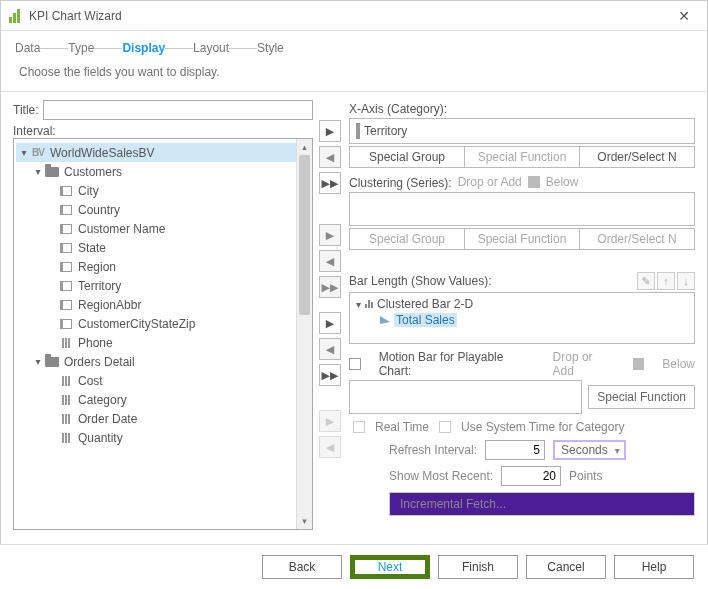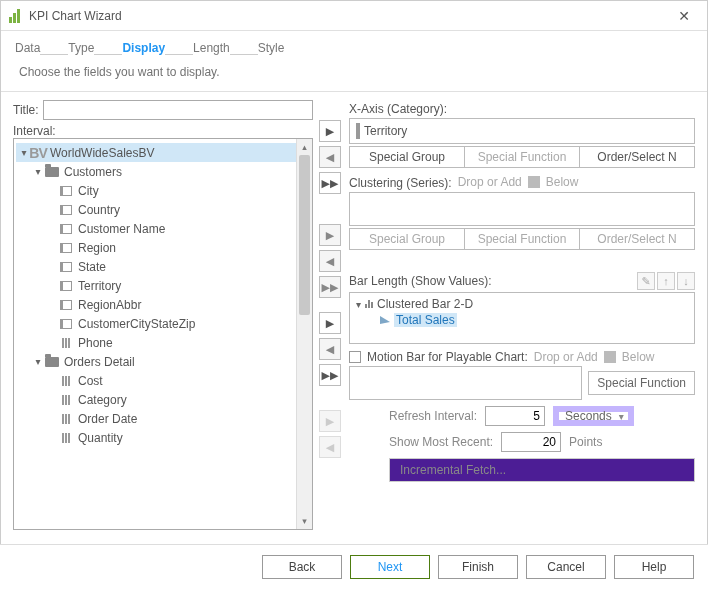--- a/index.html
+++ b/index.html
@@ -5,37 +5,37 @@
 * { box-sizing: border-box; font-family: "Segoe UI", Arial, sans-serif; font-size: 12px; }
 body { margin: 0; background: #fff; width: 708px; height: 589px; overflow: hidden; border: 1px solid #ccc; }
 .titlebar { height: 30px; display: flex; align-items: center; padding: 0 8px; border-bottom: 1px solid #e0e0e0; }
 .titlebar .appicon { width:14px; height:14px; margin-right:6px; display:flex; align-items:flex-end; gap:1px; }
 .titlebar .appicon span { width:3px; background:#7cb342; display:inline-block; }
 .titlebar .appicon span:nth-child(1){height:6px}
 .titlebar .appicon span:nth-child(2){height:10px}
 .titlebar .appicon span:nth-child(3){height:14px}
 .titlebar .title { flex:1; color:#555; font-size:12px; }
 .titlebar .close { width:30px; text-align:center; font-size:14px; color:#555; cursor:pointer; }
-.steps { display:flex; align-items:flex-end; padding: 10px 14px 6px; }
+.steps { display:flex; align-items:center; padding: 10px 14px 6px; }
 .steps .step { color:#777; }
 .steps .step.active { color:#2196f3; font-weight:600; }
 .steps .line { flex:0 0 28px; height:1px; background:#ccc; }
 .subtitle { padding: 4px 18px 12px; color:#737373; }
 .divider { height:1px; background:#e0e0e0; margin: 0 0 8px 0; }
 .content { display:flex; padding: 0 12px; gap:6px; height: 430px; }
 .leftcol { width: 300px; display:flex; flex-direction:column; }
 .row { display:flex; align-items:center; margin-bottom:4px; gap:4px; }
 .lbl { color:#555; }
 input.txt { border:1px solid #aaa; height:20px; padding:0 4px; background:#fff; }
 .treebox { flex:1; border:1px solid #aaa; position:relative; overflow:hidden; }
 .tree { padding:4px 2px; overflow:hidden; height:100%; }
 .tree-item { display:flex; align-items:center; height:19px; white-space:nowrap; color:#555; }
 .tree-item .twisty { width:12px; text-align:center; color:#666; font-size:10px; }
 .tree-item .ico { width:16px; height:14px; margin-right:4px; display:inline-flex; align-items:center; justify-content:center; }
-.ico-bv { font-weight:bold; font-size:14px; color:#999; letter-spacing:-1px; }
+.ico-bv { font-weight:bold; font-size:10px; color:#999; letter-spacing:-1px; }
 .ico-folder { width:14px; height:10px; background:#888; border-radius:1px; position:relative; }
 .ico-folder:before { content:""; position:absolute; top:-3px; left:0; width:6px; height:3px; background:#888; border-radius:1px 1px 0 0; }
 .ico-field { width:12px; height:10px; border:1px solid #999; border-left:3px solid #999; }
 .ico-col { display:flex; gap:1px; }
 .ico-col span{ width:2px; height:10px; background:#999;}
 .tree-item.sel { background:#d0e7f7; }
 .scrollbar { position:absolute; right:0; top:0; bottom:0; width:16px; background:#f0f0f0; border-left:1px solid #ddd; }
 .scrollbar .thumb { position:absolute; left:2px; right:2px; background:#c8c8c8; border-radius:2px; }
 .scrollbar .arr { position:absolute; left:0; right:0; height:16px; text-align:center; font-size:9px; color:#777; line-height:16px; }
 .midcol { width:24px; display:flex; flex-direction:column; gap:4px; padding-top:20px; }
@@ -55,32 +55,32 @@
 .barhdr .tool { width:18px; height:18px; border:1px solid #ccc; margin-left:2px; display:flex; align-items:center; justify-content:center; color:#aaa; font-size:11px; background:#f7f7f7;}
 .valbox { border:1px solid #bbb; background:#fff; padding:4px 6px; min-height:52px; }
 .valbox .node { display:flex; align-items:center; gap:4px; color:#555; }
 .valbox .node.sel span.txtv { background:#d0e7f7; padding:0 2px; color:#2277bb;}
 .ico-bar2d { display:inline-flex; align-items:flex-end; gap:1px; }
 .ico-bar2d span{width:2px;background:#888;}
 .ico-bar2d span:nth-child(1){height:4px}
 .ico-bar2d span:nth-child(2){height:8px}
 .ico-bar2d span:nth-child(3){height:6px}
 .ico-wedge { width:0;height:0;border-left:10px solid #7fa7c7;border-top:6px solid transparent; border-bottom:2px solid transparent;}
-.motion { display:flex; align-items:center; gap:6px; margin-top:4px; color:#555;}
+.motion { display:flex; align-items:center; gap:18px; margin-top:4px; color:#555;}
 .motionbox { flex:1; border:1px solid #bbb; height:34px; background:#fff; }
 .sfbtn { border:1px solid #bbb; padding:4px 8px; color:#666; background:#fff; }
 .rtrow { display:flex; align-items:center; gap:10px; color:#888; margin-top:4px; padding-left:4px;}
 .numrow { display:flex; align-items:center; gap:8px; color:#888; margin-top:4px; padding-left:40px;}
 .numrow input { width:60px; text-align:right; border:1px solid #aaa; height:20px; padding:0 4px;}
-.sel-dd { border:6px solid #c4b5fd; height:20px; padding:0 16px 0 6px; position:relative; color:#666; display:flex; align-items:center;}
+.sel-dd { border:2px solid #c4b5fd; height:20px; padding:0 16px 0 6px; position:relative; color:#666; display:flex; align-items:center;}
 .sel-dd:after{content:"▾"; position:absolute; right:4px; color:#888; font-size:10px;}
 .incbtn { border:1px solid #ccc; padding:4px 10px; color:#888; background:#4c1d95; margin-left:40px; margin-top:4px; display:inline-block;}
 .footer { position:absolute; bottom:0; left:0; right:0; border-top:1px solid #ddd; padding:10px 14px; display:flex; justify-content:flex-end; gap:8px; background:#fff;}
 .footer .fbtn { width:80px; height:24px; border:1px solid #999; background:#fff; color:#444; display:flex; align-items:center; justify-content:center; }
-.footer .fbtn.primary { border:1px solid #4d7c0f; color:#2196f3; }
+.footer .fbtn.primary { border:5px solid #4d7c0f; color:#2196f3; }
 .greysq { width:12px; height:12px; background:#bbb; display:inline-block; }
 .hint { color:#aaa; }
 </style>
 </head>
 <body>
 
 <div class="titlebar">
   <div class="appicon">
       <span></span>
       <span></span>
@@ -90,21 +90,21 @@
   <div class="close">✕</div>
 </div>
 
 <div class="steps">
   <span class="step">Data</span>
     <span class="line"></span>
   <span class="step">Type</span>
     <span class="line"></span>
   <span class="step active">Display</span>
     <span class="line"></span>
-  <span class="step">Length</span>
+  <span class="step">Layout</span>
     <span class="line"></span>
   <span class="step">Style</span>
 </div>
 <div class="subtitle">Choose the fields you want to display.</div>
 <div class="divider"></div>
 
 <div class="content">
   <div class="leftcol">
     <div class="row">
       <span class="lbl">Title:</span>
@@ -140,27 +140,27 @@
         <div class="tree-item" style="padding-left:42px">
             <span class="ico">
               <span class="ico-field"></span>
             </span>
             <span>Customer Name</span>
           </div>
         <div class="tree-item" style="padding-left:42px">
             <span class="ico">
               <span class="ico-field"></span>
             </span>
+            <span>State</span>
+          </div>
+        <div class="tree-item" style="padding-left:42px">
+            <span class="ico">
+              <span class="ico-field"></span>
+            </span>
             <span>Region</span>
-          </div>
-        <div class="tree-item" style="padding-left:42px">
-            <span class="ico">
-              <span class="ico-field"></span>
-            </span>
-            <span>State</span>
           </div>
         <div class="tree-item" style="padding-left:42px">
             <span class="ico">
               <span class="ico-field"></span>
             </span>
             <span>Territory</span>
           </div>
         <div class="tree-item" style="padding-left:42px">
             <span class="ico">
               <span class="ico-field"></span>
@@ -308,20 +308,26 @@
       <span>Motion Bar for Playable Chart:</span>
       <span class="hint">Drop or Add</span>
       <span class="greysq"></span>
       <span class="hint">Below</span>
     </div>
     <div class="inline" style="gap:6px">
       <div class="motionbox"></div>
       <div class="sfbtn">Special Function</div>
     </div>
 
+    <div class="rtrow">
+      <span class="chk" style="border-color:#ccc"></span>
+      <span>Real Time</span>
+      <span class="chk" style="border-color:#ccc"></span>
+      <span>Use System Time for Category</span>
+    </div>
     <div class="numrow">
       <span>Refresh Interval:</span>
       <input value="5" style="">
       <span class="sel-dd">
           <span>Seconds</span>
         </span>
     </div>
     <div class="numrow">
       <span>Show Most Recent:</span>
       <input value="20" style="">

